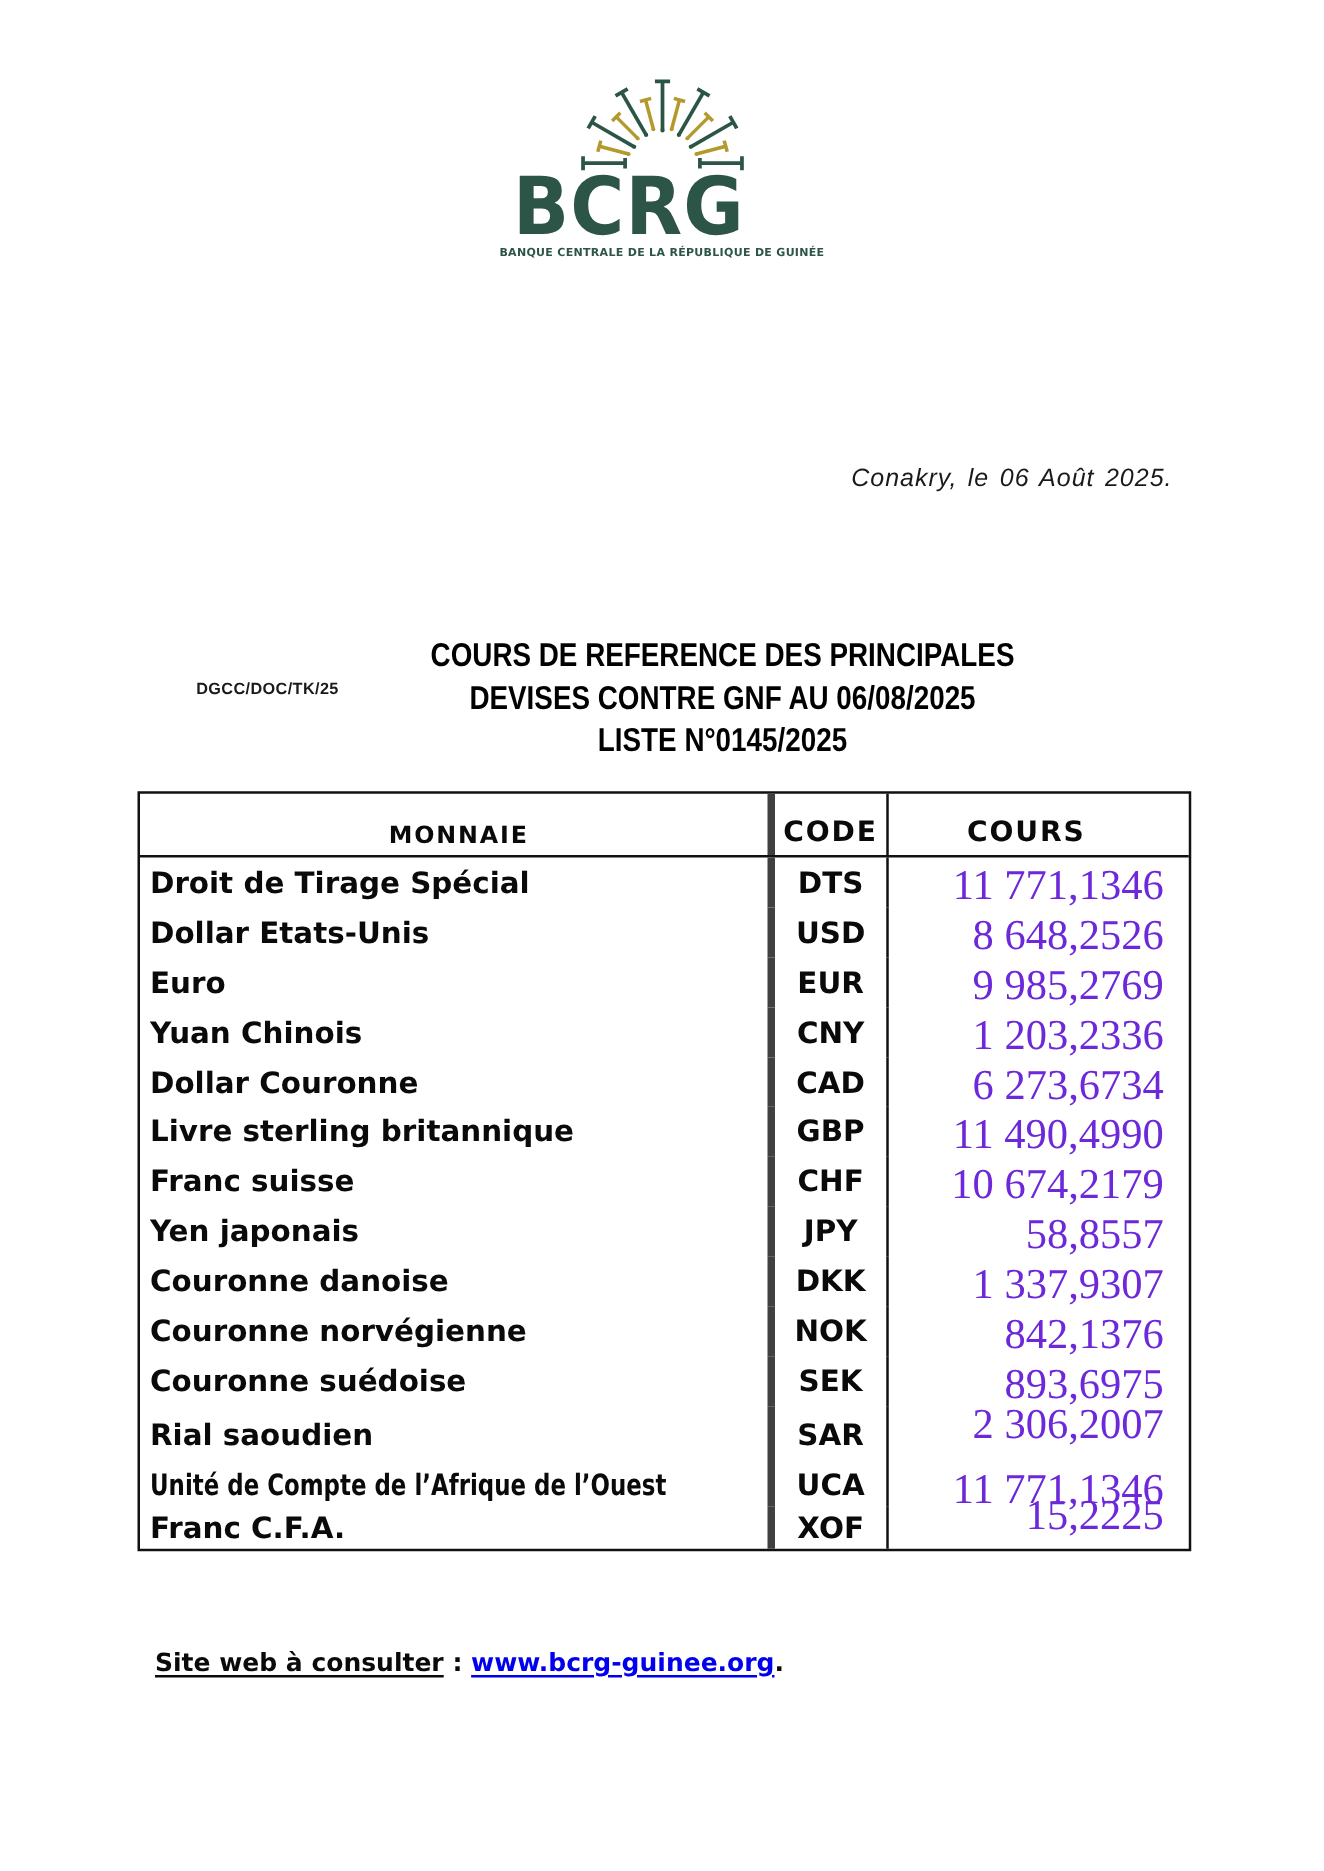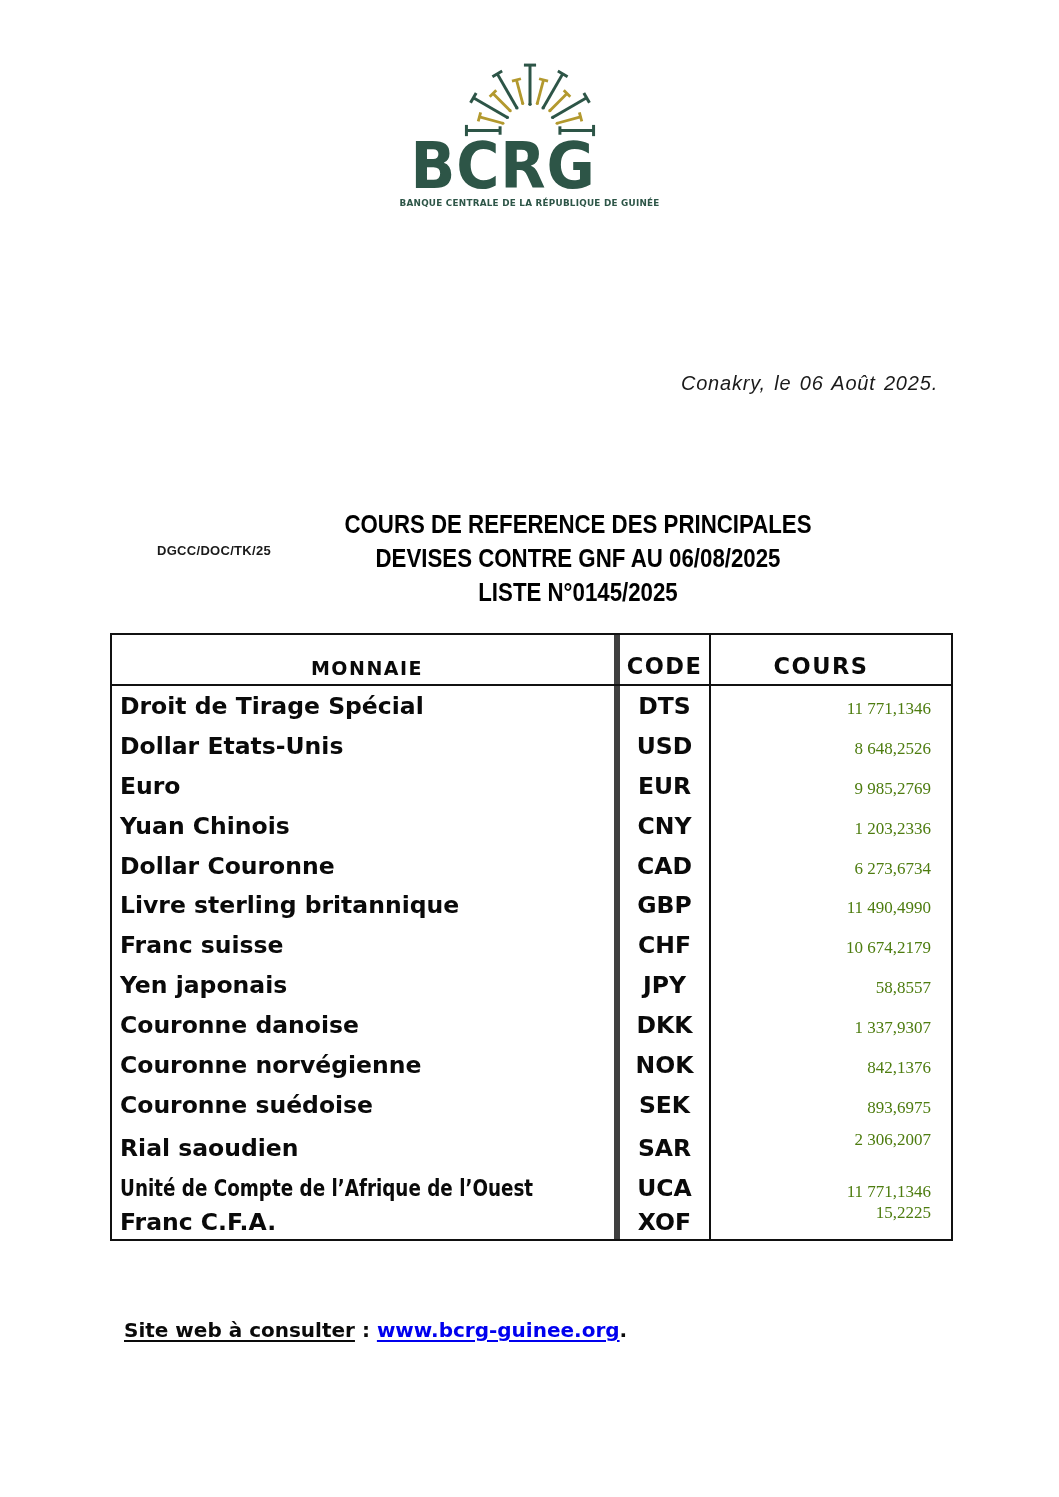--- a/index.html
+++ b/index.html
@@ -86,21 +86,21 @@
     padding-bottom:5px; align-items:flex-end;
   }
   .thead .cell-currency { text-align:center; display:flex; justify-content:center; }
 
   .cur-label, .code-label {
     font-family:"DejaVu Sans",sans-serif;
     font-weight:bold; font-size:23.5px; color:#0a0a0a;
   }
   .rate-value {
     font-family:"Liberation Serif","DejaVu Serif",serif;
-    font-size:17px; color:#4d7c0f;
+    font-size:34px; color:#6d28d9;
     transform:translateY(3px);
   }
   .trow:nth-child(13) .cur-label {
     display:inline-block; transform:scaleX(0.78); transform-origin:left center;
   }
   .trow:nth-child(12) .rate-value { transform:translateY(-8px); }
   .trow:nth-child(13) .rate-value { transform:translateY(4px); }
   .trow:nth-child(14) .rate-value { transform:translateY(-9px); }
 
   

